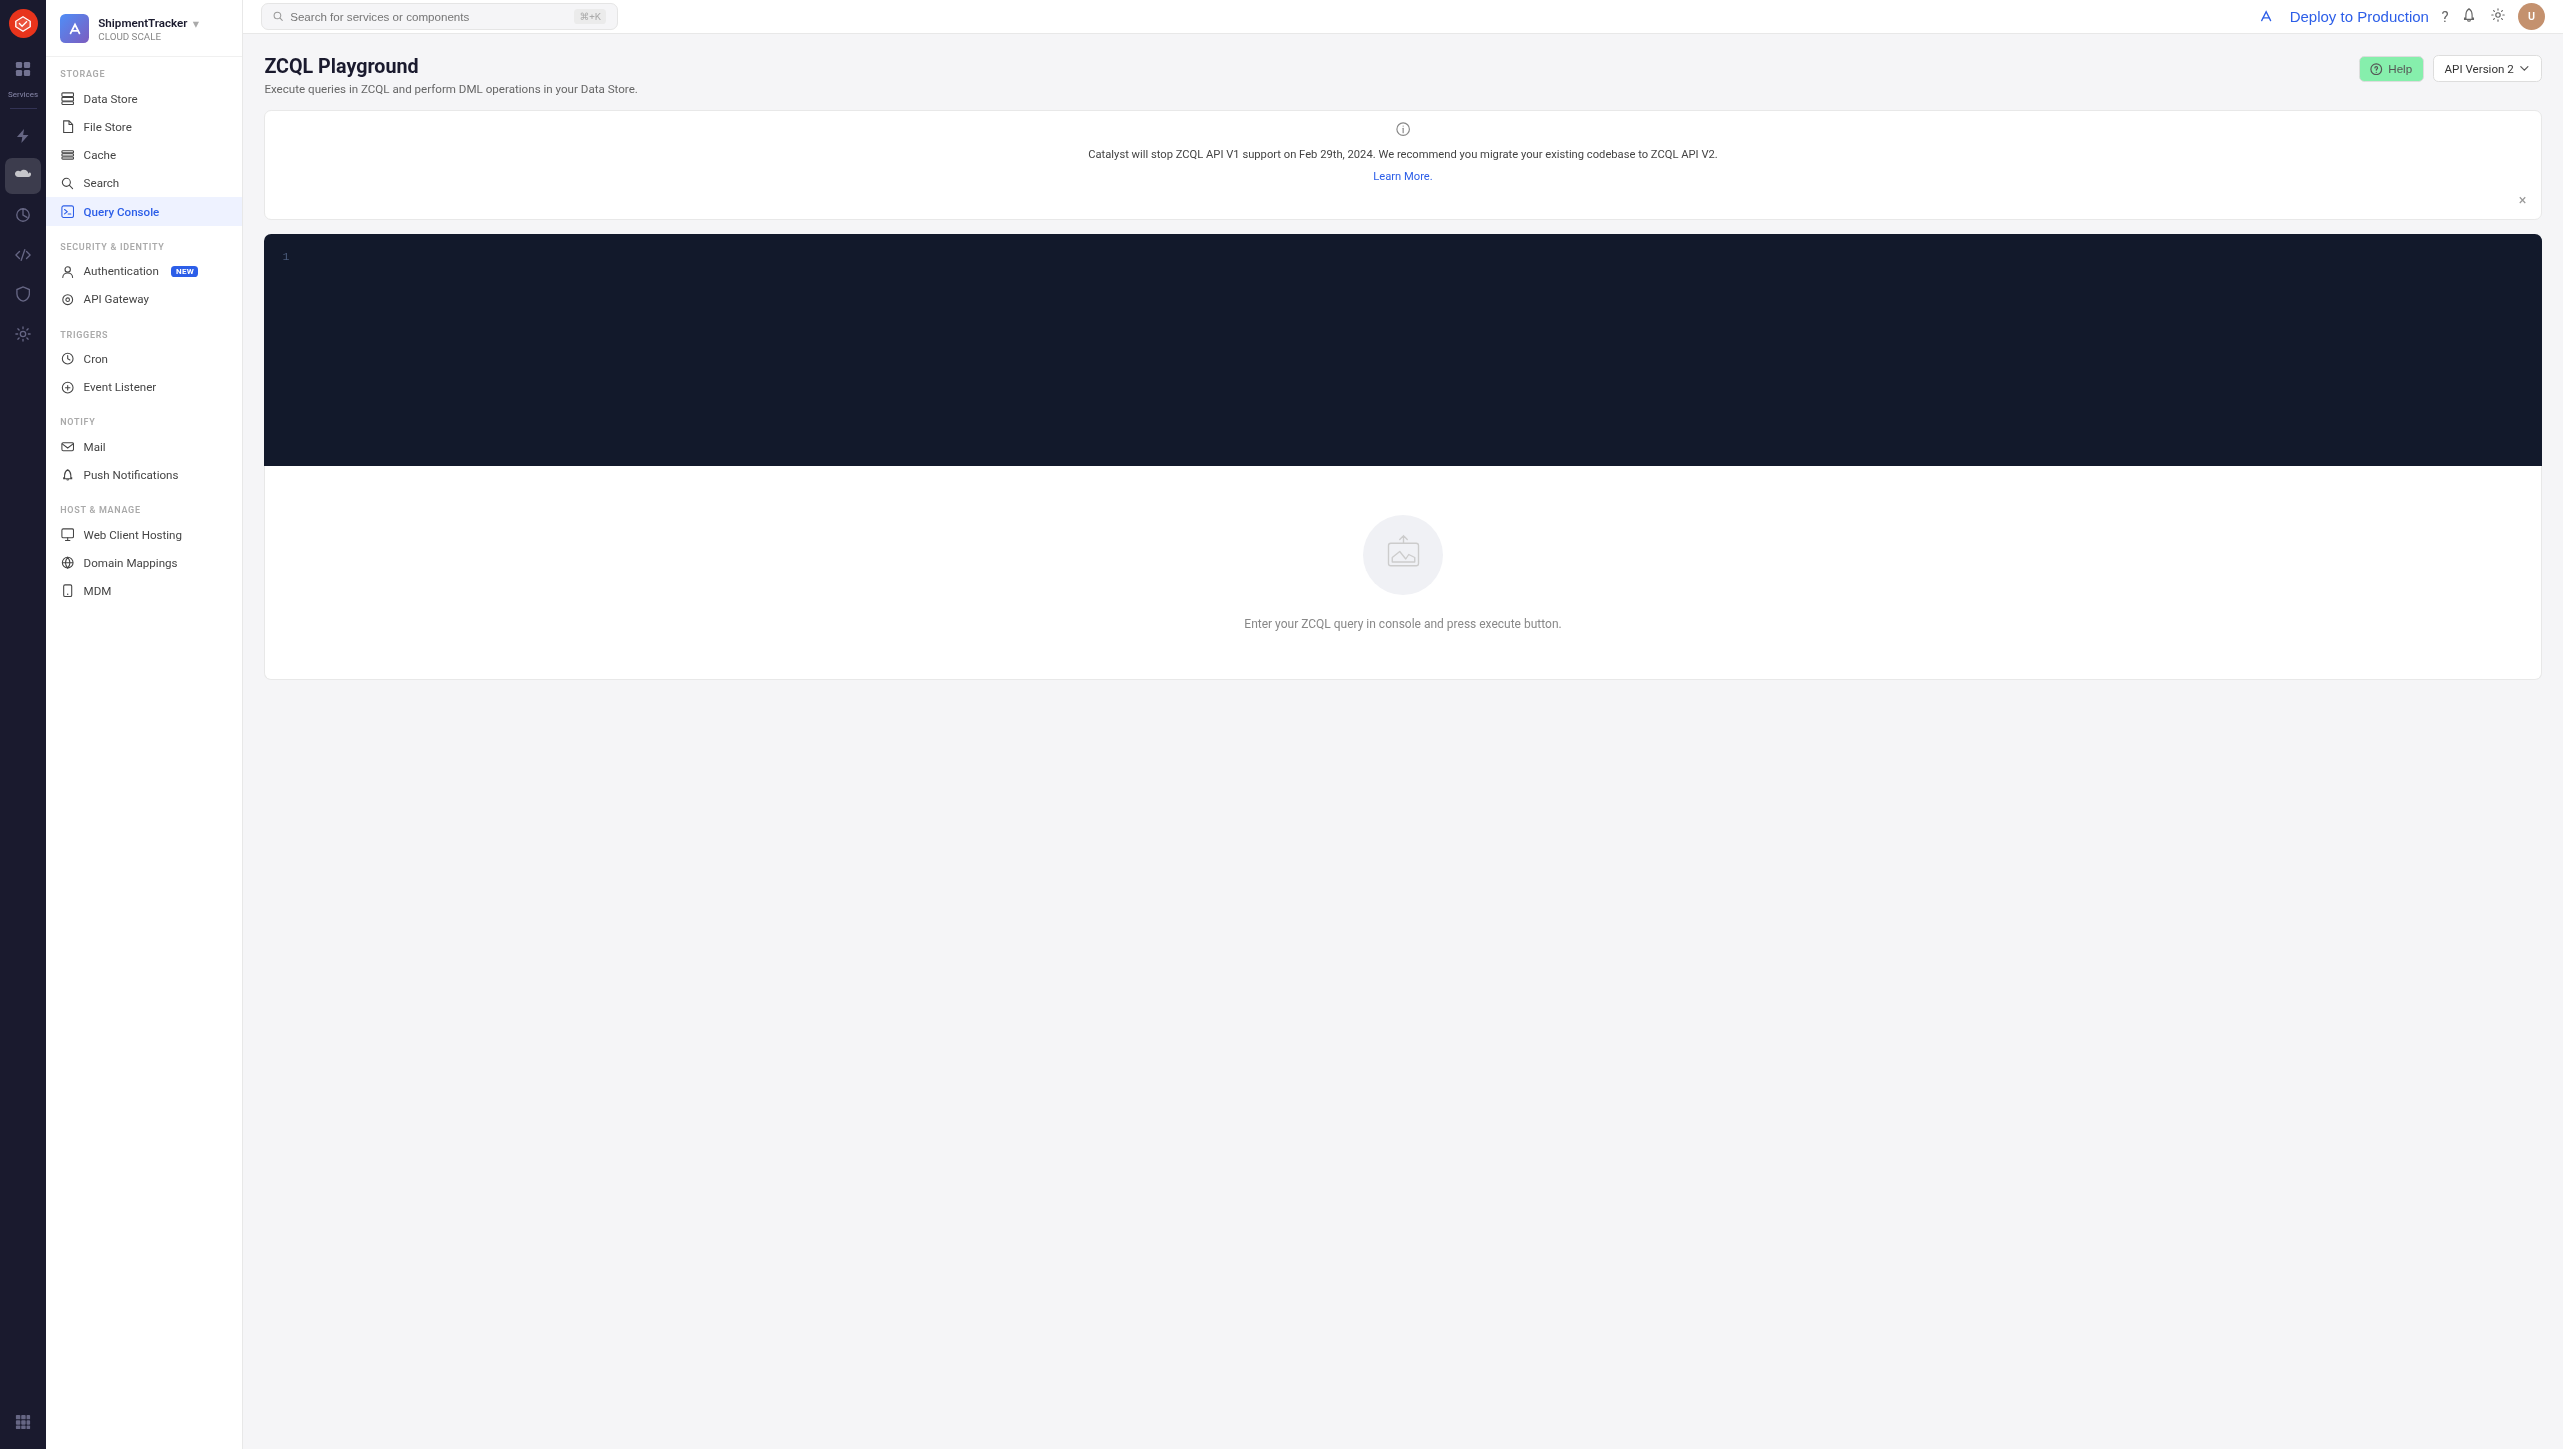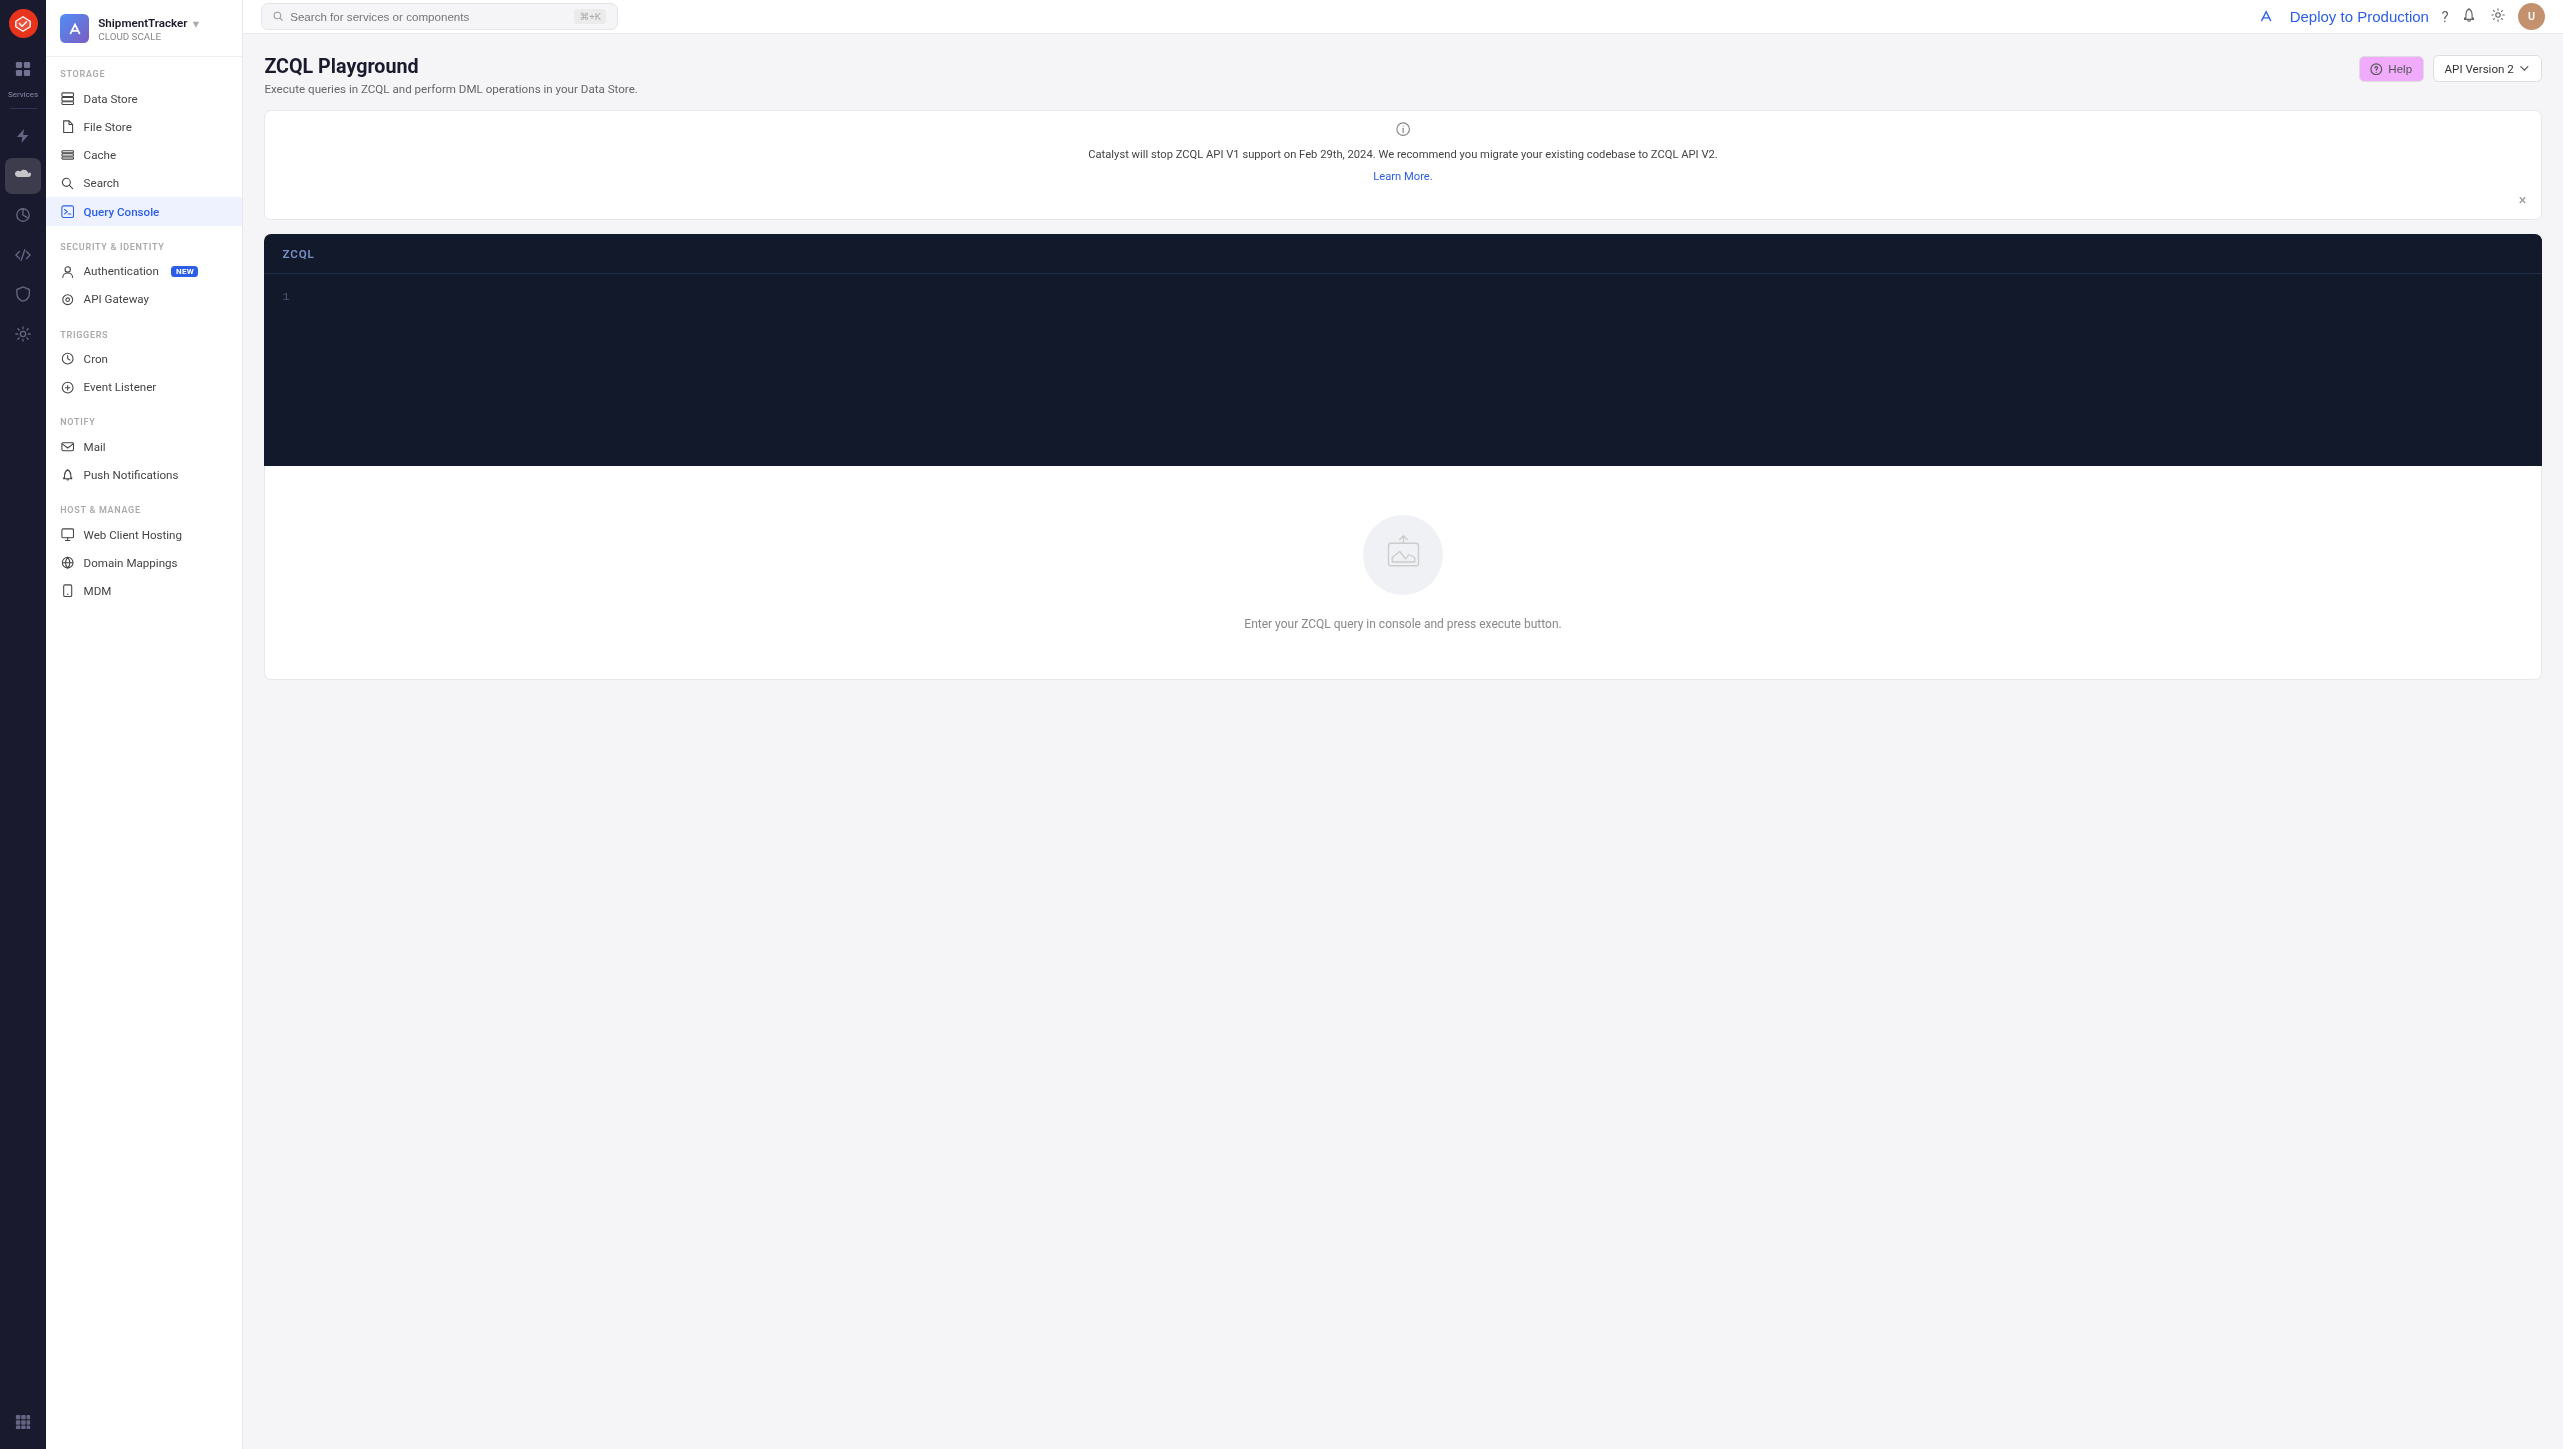--- a/index.html
+++ b/index.html
@@ -120,21 +120,21 @@
     .avatar { width: 27px; height: 27px; border-radius: 50%; background: #c4916e; cursor: pointer; overflow: hidden; display: flex; align-items: center; justify-content: center; font-size: 10.7px; color: #fff; font-weight: 600; }
 
     
     .main-wrapper { display: flex; flex-direction: column; flex: 1; overflow: hidden; }
     .content-area { flex: 1; overflow-y: auto; padding: 21.4px; background: #f5f5f7; }
     .page-title { font-size: 19.7px; font-weight: 700; color: #1a1a2e; margin-bottom: 3.6px; }
     .page-subtitle { font-size: 11.6px; color: #666; }
     .help-btn {
       display: flex; align-items: center; gap: 5.4px;
       border: 0.9px solid #ddd; border-radius: 5.4px; padding: 5.4px 10.7px;
-      cursor: pointer; color: #555; font-size: 11.6px; background: #f0abfc;
+      cursor: pointer; color: #555; font-size: 11.6px; background: #86efac;
     }
     .api-version-select {
       display: flex; align-items: center; gap: 5.4px;
       border: 0.9px solid #ddd; border-radius: 5.4px; padding: 5.4px 10.7px;
       cursor: pointer; color: #333; font-size: 11.6px; background: #fff;
     }
 
     .notice-bar {
       background: #fff; border: 0.9px solid #e8e8e8; border-radius: 7.1px;
       padding: 10.7px 14.3px; margin-bottom: 14.3px;
@@ -525,21 +525,20 @@
           <path d="M8 7v5" stroke="#888" stroke-width="1.3" stroke-linecap="round"></path>
           <circle cx="8" cy="4.5" r="0.7" fill="#888"></circle>
         </svg>
       </span>
       <span>Catalyst will stop ZCQL API V1 support on Feb 29th, 2024. We recommend you migrate your existing codebase to ZCQL API V2.</span>
       <span class="learn-more">Learn More.</span>
       <span class="close-btn">×</span>
     </div>
 
     <div class="zcql-editor">
-      <div class="zcql-editor-header">ZCQL</div>
       <div class="zcql-editor-body">
         <div class="line-numbers">
           <div>1</div>
         </div>
         <div class="zcql-input-area">
           <textarea spellcheck="false" style=""></textarea>
         </div>
       </div>
     </div>
 

